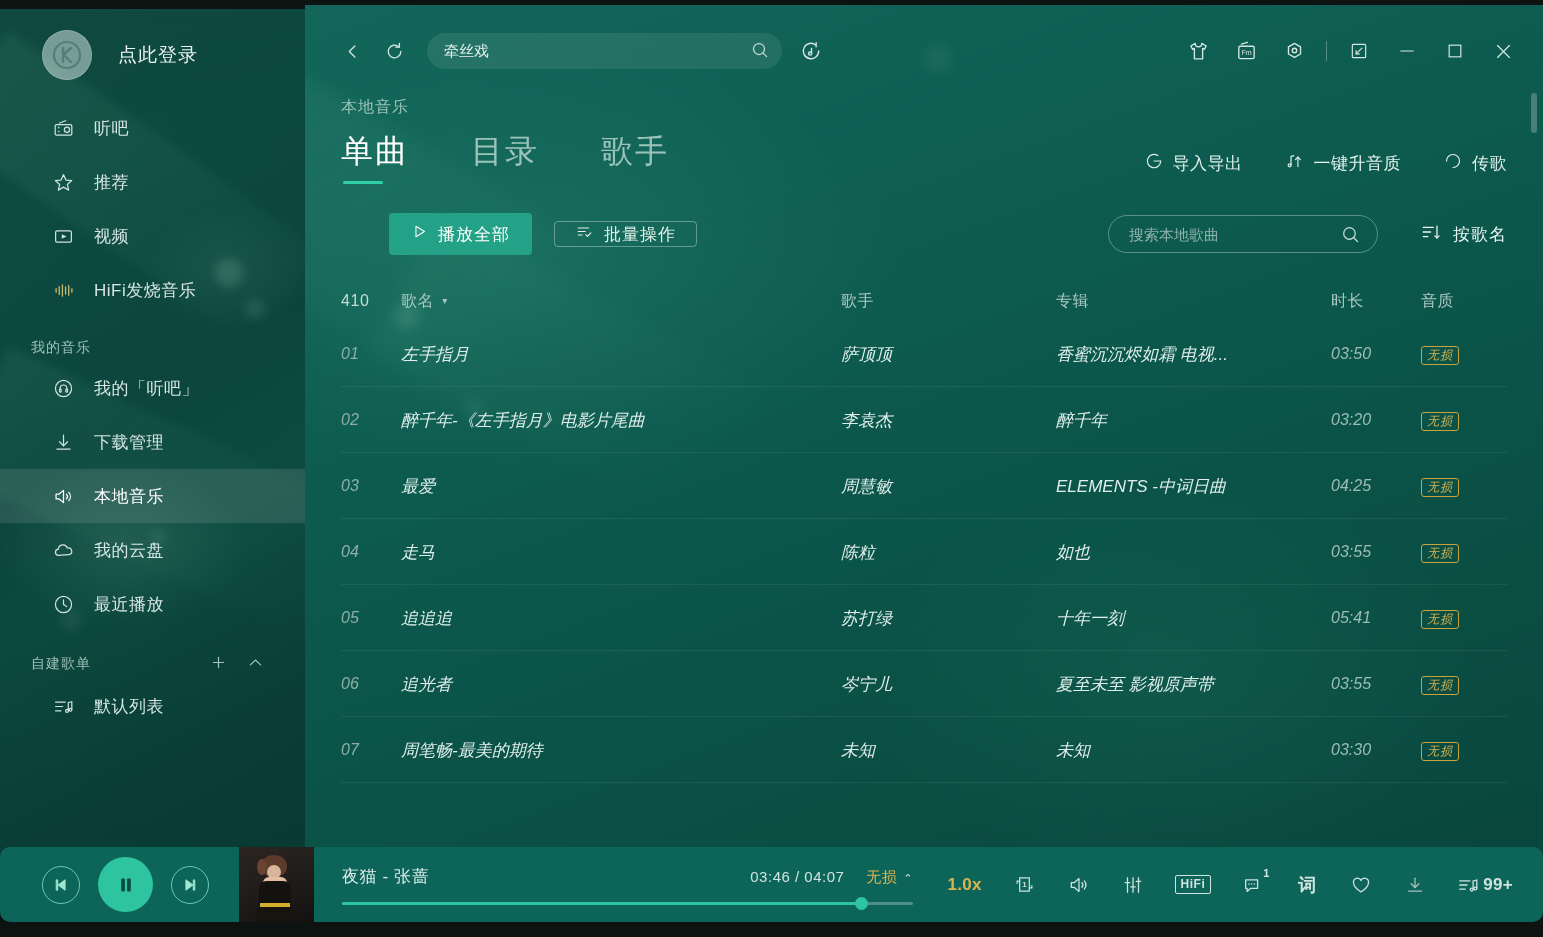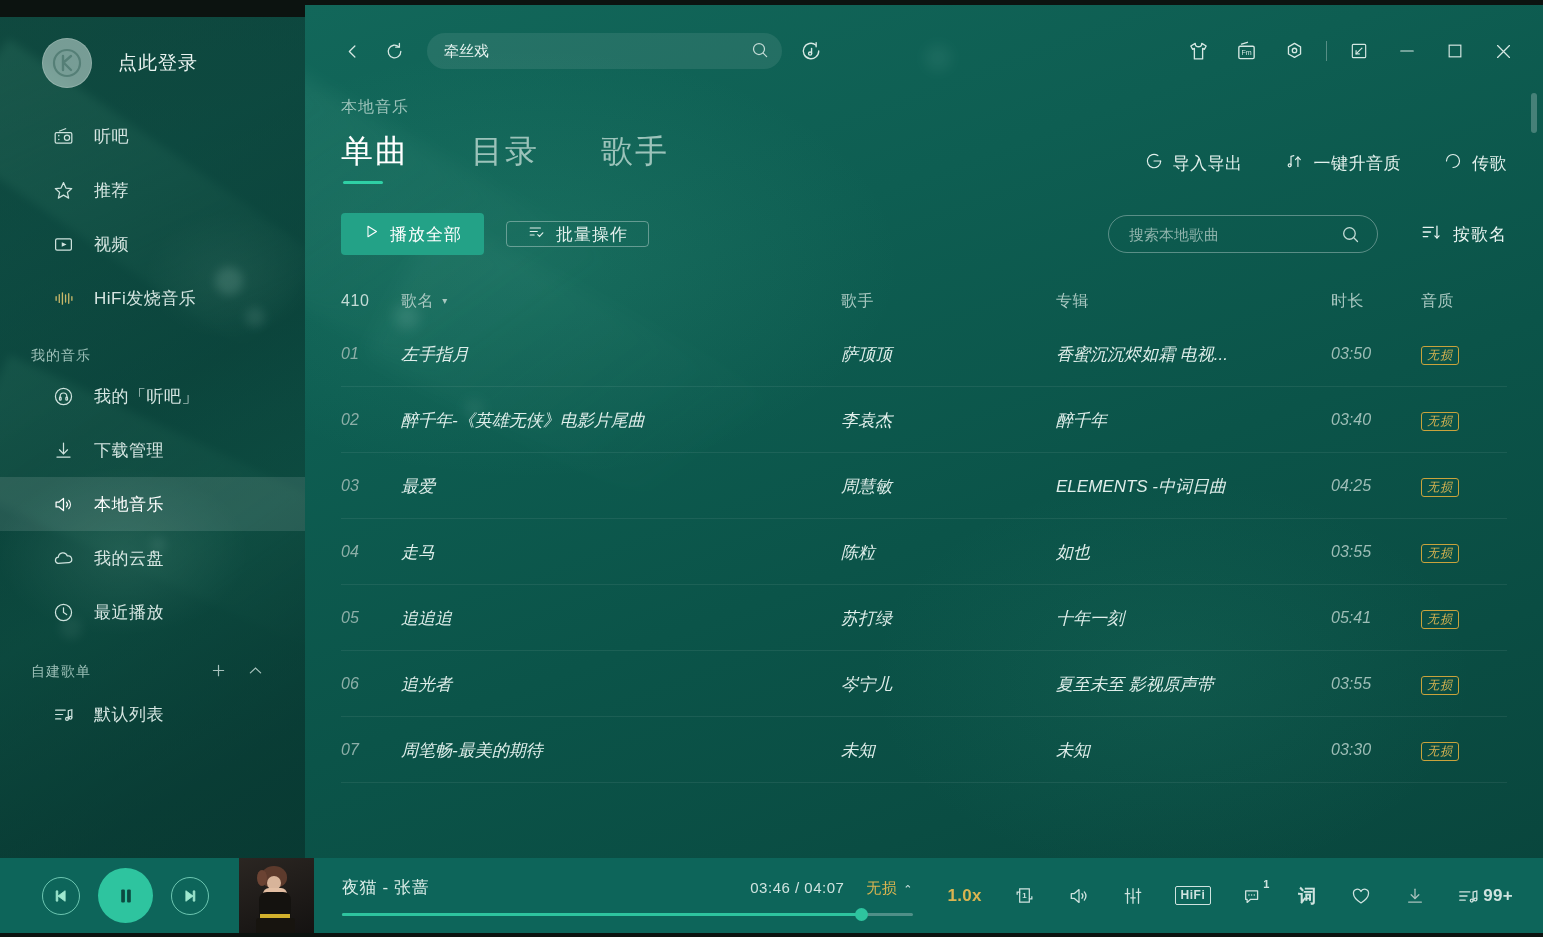--- a/index.html
+++ b/index.html
@@ -13,21 +13,21 @@
 
   
   .desktop{ position:absolute; inset:0; background:#0c1310; }
   .desk-ico{ position:absolute; left:0; width:10px; border-radius:1px; }
 
   
   .win{ position:absolute; left:0; top:5px; width:1543px; height:932px; overflow:hidden; }
 
   
   .sidebar{
-    position:absolute; left:0; top:12px; width:305px; height:862px; overflow:hidden;
+    position:absolute; left:0; top:4px; width:305px; height:862px; overflow:hidden;
     background:
       radial-gradient(ellipse 180px 120px at 40% 62%, rgba(200,255,230,.16), rgba(0,0,0,0) 70%),
       radial-gradient(ellipse 120px 90px at 75% 30%, rgba(190,245,220,.10), rgba(0,0,0,0) 70%),
       linear-gradient(150deg,#16564b 0%,#11544a 22%,#0d4a41 45%,#0f5347 62%,#0a3f38 85%,#093a33 100%);
   }
   .sb-leaf{ position:absolute; opacity:.55; filter:blur(4px);
     background:linear-gradient(120deg,rgba(120,220,180,.35),rgba(10,70,60,0)); }
   .sb-spec{ position:absolute; border-radius:50%; background:rgba(215,255,240,.22); filter:blur(5px); }
   .sidebar::after{ content:""; position:absolute; inset:0;
     background:linear-gradient(180deg,rgba(8,58,50,.48),rgba(8,58,50,.30) 45%,rgba(8,58,50,.55)); }
@@ -96,21 +96,21 @@
     content:""; position:absolute; left:2px; bottom:2px; width:40px; height:3px;
     background:#2fd0a5; border-radius:2px;
   }
   .head-actions{ margin-left:auto; display:flex; align-items:center; gap:42px; padding-right:36px; padding-bottom:10px; }
   .ha{ display:flex; align-items:center; gap:9px; color:#e2f0ec; font-size:17px; cursor:pointer; letter-spacing:.5px; }
 
   
   .toolbar{ display:flex; align-items:center; padding:27px 36px 0 36px; }
   .btn-play{
     display:flex; align-items:center; gap:10px; height:42px; padding:0 22px;
-    background:#23a287; border-radius:4px; color:#fff; font-size:17px; cursor:pointer; letter-spacing:1px;
+    background:#23a287; border-radius:4px; color:#fff; font-size:17px; cursor:pointer; letter-spacing:1px;margin-left:48px;
   }
   .btn-ghost{
     display:flex; align-items:center; gap:10px; height:26px; padding:0 20px; margin-left:22px;
     border:1px solid rgba(255,255,255,.34); border-radius:4px; color:#e4f1ed; font-size:17px;
     cursor:pointer; letter-spacing:1px;
   }
   .tb-spacer{ flex:1; }
   .localsearch{
     position:relative; width:270px; height:38px; border:1px solid rgba(255,255,255,.32);
     border-radius:19px; display:flex; align-items:center;
@@ -145,22 +145,22 @@
     display:inline-block; border:1px solid #c9a33c; color:#d9b451; font-size:12px;
     padding:2px 5px 3px; border-radius:3px; letter-spacing:1px; line-height:1;
   }
 
   
   .scrollbar{ position:absolute; right:6px; top:88px; width:6px; height:760px; }
   .scroll-thumb{ position:absolute; top:0; width:6px; height:40px; border-radius:3px; background:rgba(255,255,255,.24); cursor:pointer; }
 
   
   .player{
-    position:absolute; left:0; bottom:4px; width:1543px; height:75px;
-    background:#0d655a; display:flex; align-items:center;
+    position:absolute; left:0; bottom:15px; width:1543px; height:75px;
+    background:#0d655a; display:flex; align-items:center;border-radius:10px;
   }
   .pl-controls{ display:flex; align-items:center; gap:18px; padding-left:42px; }
   .pc-btn{
     width:38px; height:38px; border:1.5px solid rgba(140,230,205,.75); border-radius:50%;
     display:flex; align-items:center; justify-content:center; color:#9fe8cf; cursor:pointer;
   }
   .pc-main{
     width:55px; height:55px; border:none; border-radius:50%; background:#2ec49f;
     display:flex; align-items:center; justify-content:center; color:#0b4a40; cursor:pointer;
   }
@@ -531,24 +531,24 @@
           <div class="tr">
             <div class="c-idx">01</div>
             <div class="c-name">左手指月</div>
             <div class="c-artist">萨顶顶</div>
             <div class="c-album">香蜜沉沉烬如霜 电视...</div>
             <div class="c-dur">03:50</div>
             <div class="c-q"><span class="badge-lossless">无损</span></div>
           </div>
           <div class="tr">
             <div class="c-idx">02</div>
-            <div class="c-name">醉千年-《英雄无侠》电影片尾曲</div>
+            <div class="c-name">醉千年-《左手指月》电影片尾曲</div>
             <div class="c-artist">李袁杰</div>
             <div class="c-album">醉千年</div>
-            <div class="c-dur">03:40</div>
+            <div class="c-dur">03:20</div>
             <div class="c-q"><span class="badge-lossless">无损</span></div>
           </div>
           <div class="tr">
             <div class="c-idx">03</div>
             <div class="c-name">最爱</div>
             <div class="c-artist">周慧敏</div>
             <div class="c-album">ELEMENTS -中词日曲</div>
             <div class="c-dur">04:25</div>
             <div class="c-q"><span class="badge-lossless">无损</span></div>
           </div>

